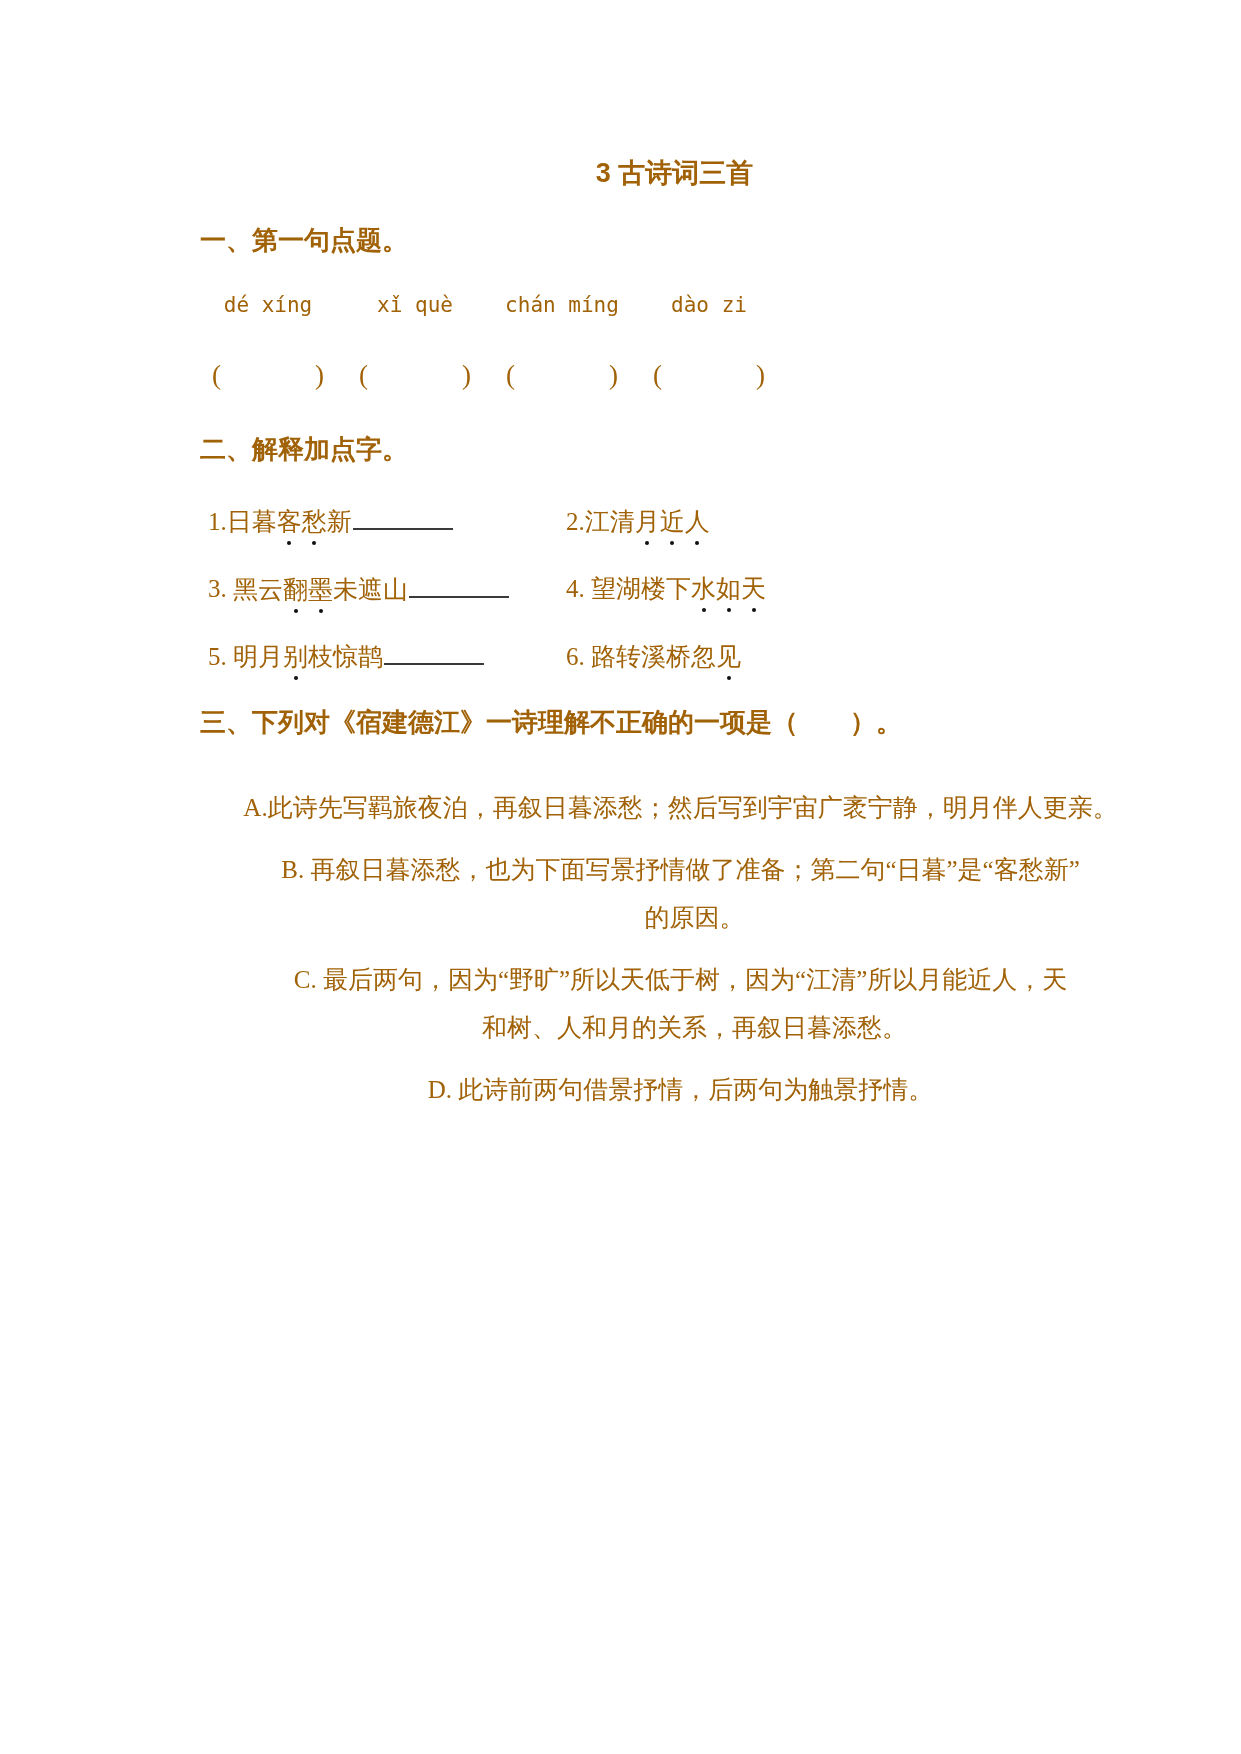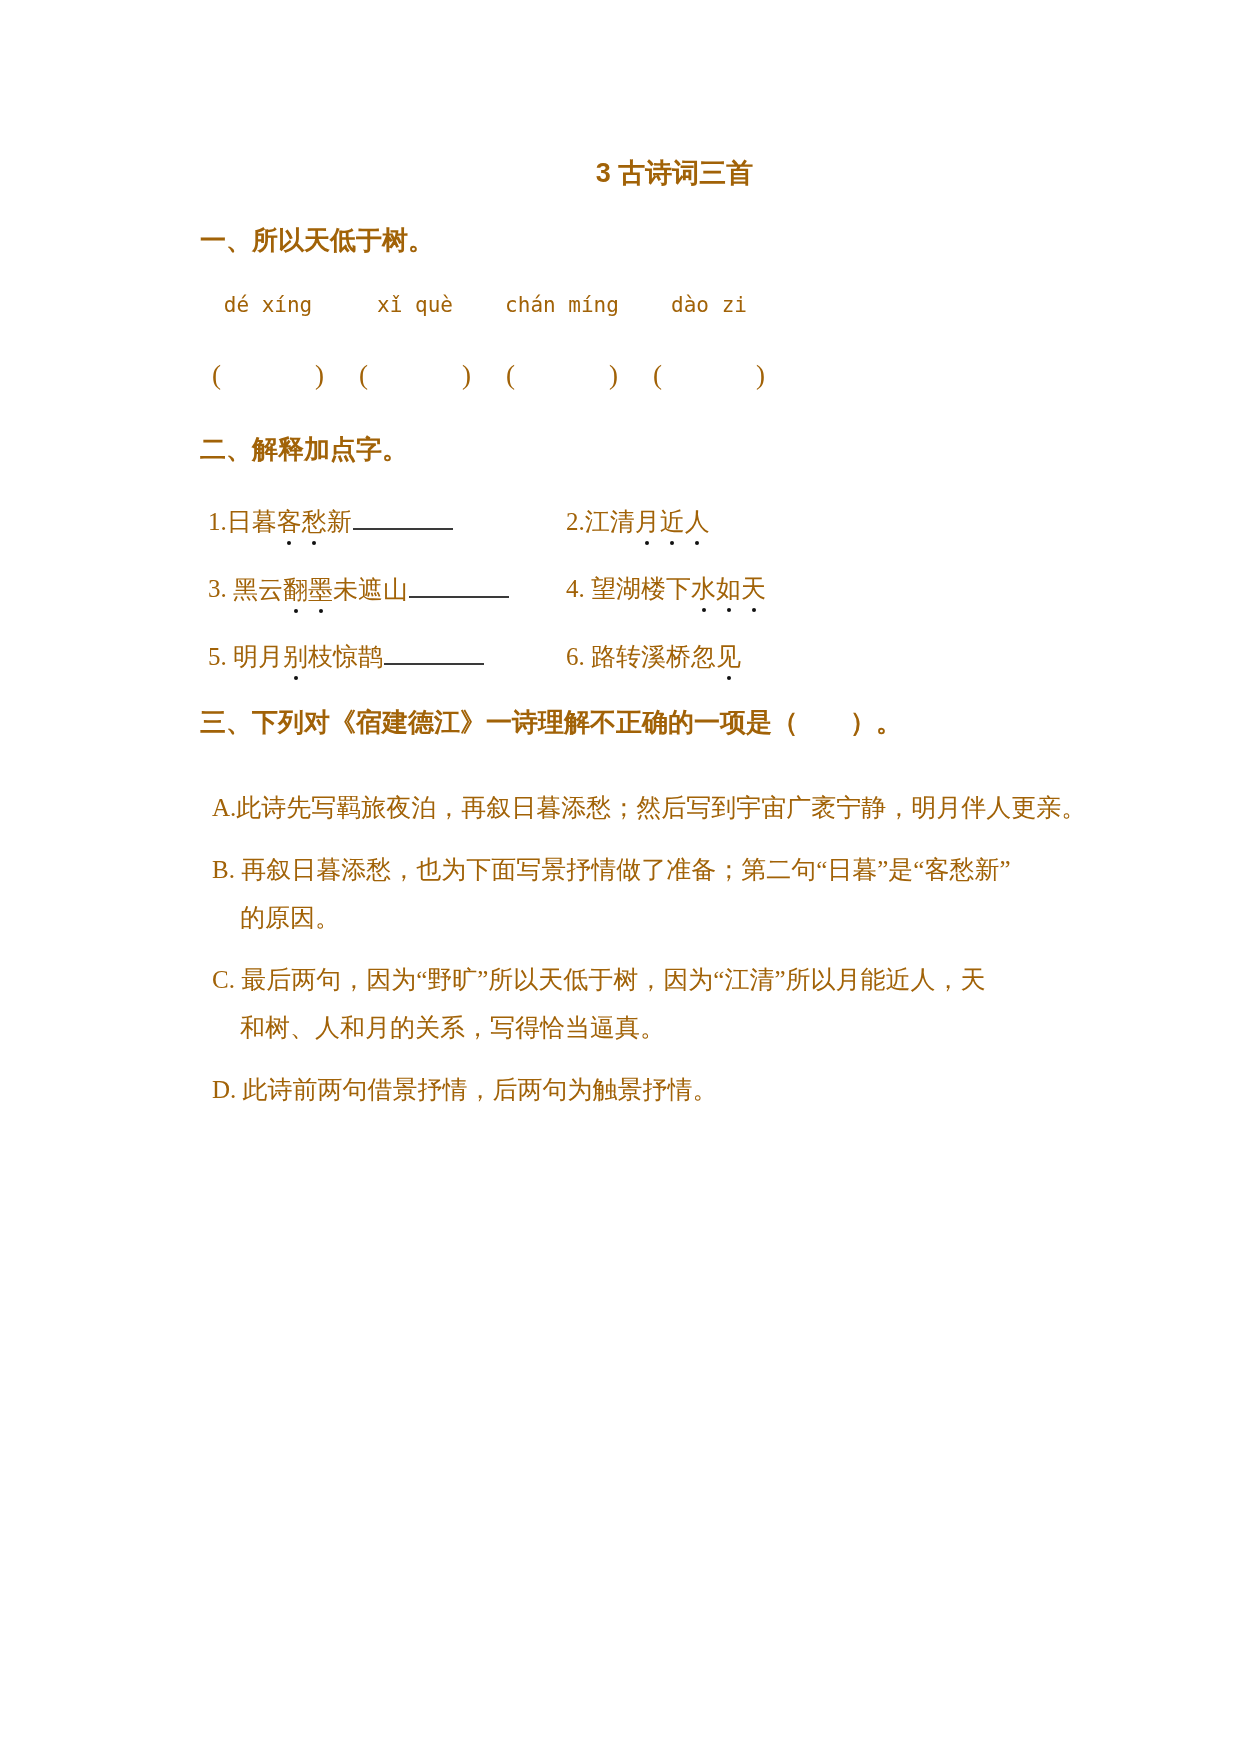--- a/index.html
+++ b/index.html
@@ -44,33 +44,33 @@
     transform:translateX(-50%); width:4px; height:4px; border-radius:50%;
     background:#111111;
   }
   .answer-blank {
     display:inline-block; width:100px; height:0.85em;
     border-bottom:2px solid #3a3a3a; margin-left:1px;
   }
   
   .sec3-heading { margin-top:35px; }
   .mcq-options { margin-top:47px; }
-  .option { margin:0 0 14px 0; }
+  .option { margin:0 0 14px 0;text-align:center; }
   .opt-line { line-height:48px; padding-left:12px; }
   .opt-line.cont { padding-left:40px; }
 </style>
 </head>
 <body>
 
 <div class="page">
 
   <h1 class="doc-title">3 古诗词三首</h1>
 
   <div>
-    <div class="sec-heading">一、所以天低于树。</div>
+    <div class="sec-heading">一、第一句点题。</div>
     <div class="pinyin-row">
         <div class="pinyin-cell">
           <div class="pinyin-text">dé xíng</div>
           <div class="paren-pair">
             <span class="paren">(</span>
             <span class="paren">)</span>
           </div>
         </div>
         <div class="pinyin-cell">
           <div class="pinyin-text">xǐ què</div>
@@ -113,21 +113,21 @@
     <div class="mcq-options">
         <div class="option">
           <div class="opt-line">A.此诗先写羁旅夜泊，再叙日暮添愁；然后写到宇宙广袤宁静，明月伴人更亲。</div>
         </div>
         <div class="option">
           <div class="opt-line">B. 再叙日暮添愁，也为下面写景抒情做了准备；第二句“日暮”是“客愁新”</div>
           <div class="opt-line cont">的原因。</div>
         </div>
         <div class="option">
           <div class="opt-line">C. 最后两句，因为“野旷”所以天低于树，因为“江清”所以月能近人，天</div>
-          <div class="opt-line cont">和树、人和月的关系，写得恰当逼真。</div>
+          <div class="opt-line cont">和树、人和月的关系，再叙日暮添愁。</div>
         </div>
         <div class="option">
           <div class="opt-line">D. 此诗前两句借景抒情，后两句为触景抒情。</div>
         </div>
       </div>
   </div>
 
 </div>
 
 </body></html>

